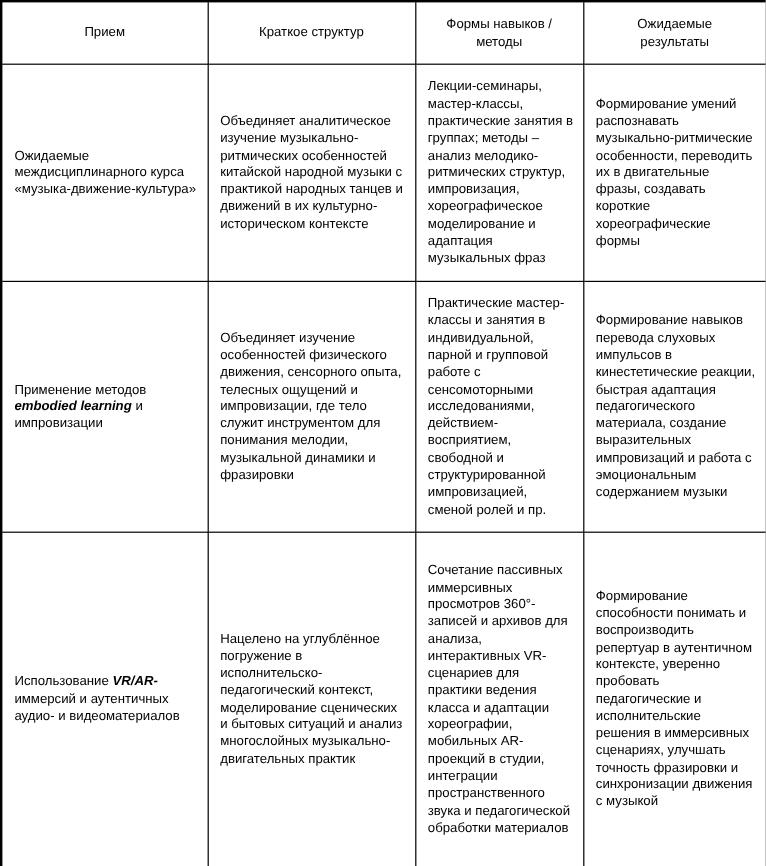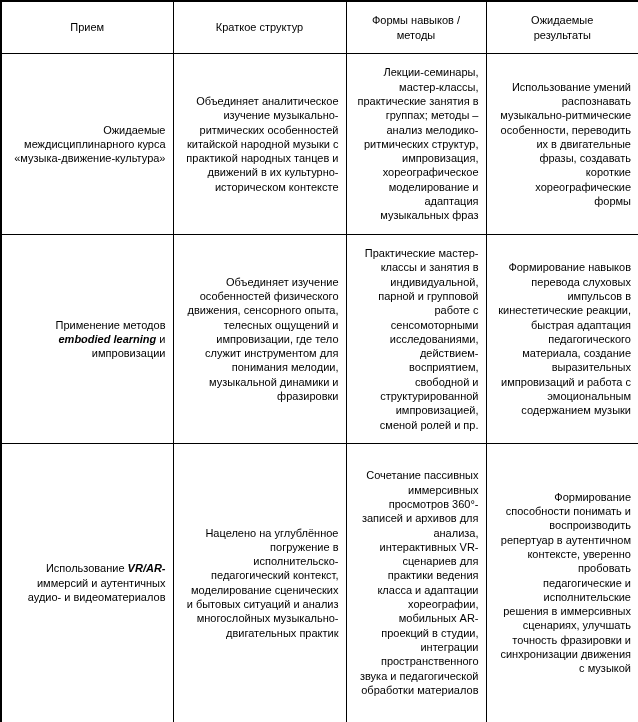--- a/index.html
+++ b/index.html
@@ -32,21 +32,21 @@
   }
   table.doc-table th {
     font-weight: normal;
     text-align: center;
     vertical-align: middle;
     white-space: pre-line;
     padding: 4px 6px;
     height: 43px;
   }
   table.doc-table td {
-    text-align: right;
+    text-align: left;
     vertical-align: middle;
     padding: 6px 7px 6px 10px;
   }
   table.doc-table em {
     font-style: italic;
     font-weight: bold;
   }
   tr.row-1 { height: 181px; }
   tr.row-2 { height: 209px; }
   tr.row-3 { height: 279px; }
@@ -70,21 +70,21 @@
 методы</th>
         <th>Ожидаемые
 результаты</th>
       </tr>
     </thead>
     <tbody>
       <tr class="row-1">
         <td><span>Ожидаемые междисциплинарного курса «музыка-движение-культура»</span></td>
         <td><span>Объединяет аналитическое изучение музыкально-ритмических особенностей китайской народной музыки с практикой народных танцев и движений в их культурно-историческом контексте</span></td>
         <td><span>Лекции-семинары, мастер-классы, практические занятия в группах; методы – анализ мелодико-ритмических структур, импровизация, хореографическое моделирование и адаптация музыкальных фраз</span></td>
-        <td><span>Использование умений распознавать музыкально-ритмические особенности, переводить их в двигательные фразы, создавать короткие хореографические формы</span></td>
+        <td><span>Формирование умений распознавать музыкально-ритмические особенности, переводить их в двигательные фразы, создавать короткие хореографические формы</span></td>
       </tr>
       <tr class="row-2">
         <td><span>Применение методов </span><em>embodied learning</em><span> и импровизации</span></td>
         <td><span>Объединяет изучение особенностей физического движения, сенсорного опыта, телесных ощущений и импровизации, где тело служит инструментом для понимания мелодии, музыкальной динамики и фразировки</span></td>
         <td><span>Практические мастер-классы и занятия в индивидуальной, парной и групповой работе с сенсомоторными исследованиями, действием-восприятием, свободной и структурированной импровизацией, сменой ролей и пр.</span></td>
         <td><span>Формирование навыков перевода слуховых импульсов в кинестетические реакции, быстрая адаптация педагогического материала, создание выразительных импровизаций и работа с эмоциональным содержанием музыки</span></td>
       </tr>
       <tr class="row-3">
         <td><span>Использование </span><em>VR/AR-</em><span>иммерсий и аутентичных аудио- и видеоматериалов</span></td>
         <td><span>Нацелено на углублённое погружение в исполнительско-педагогический контекст, моделирование сценических и бытовых ситуаций и анализ многослойных музыкально-двигательных практик</span></td>

